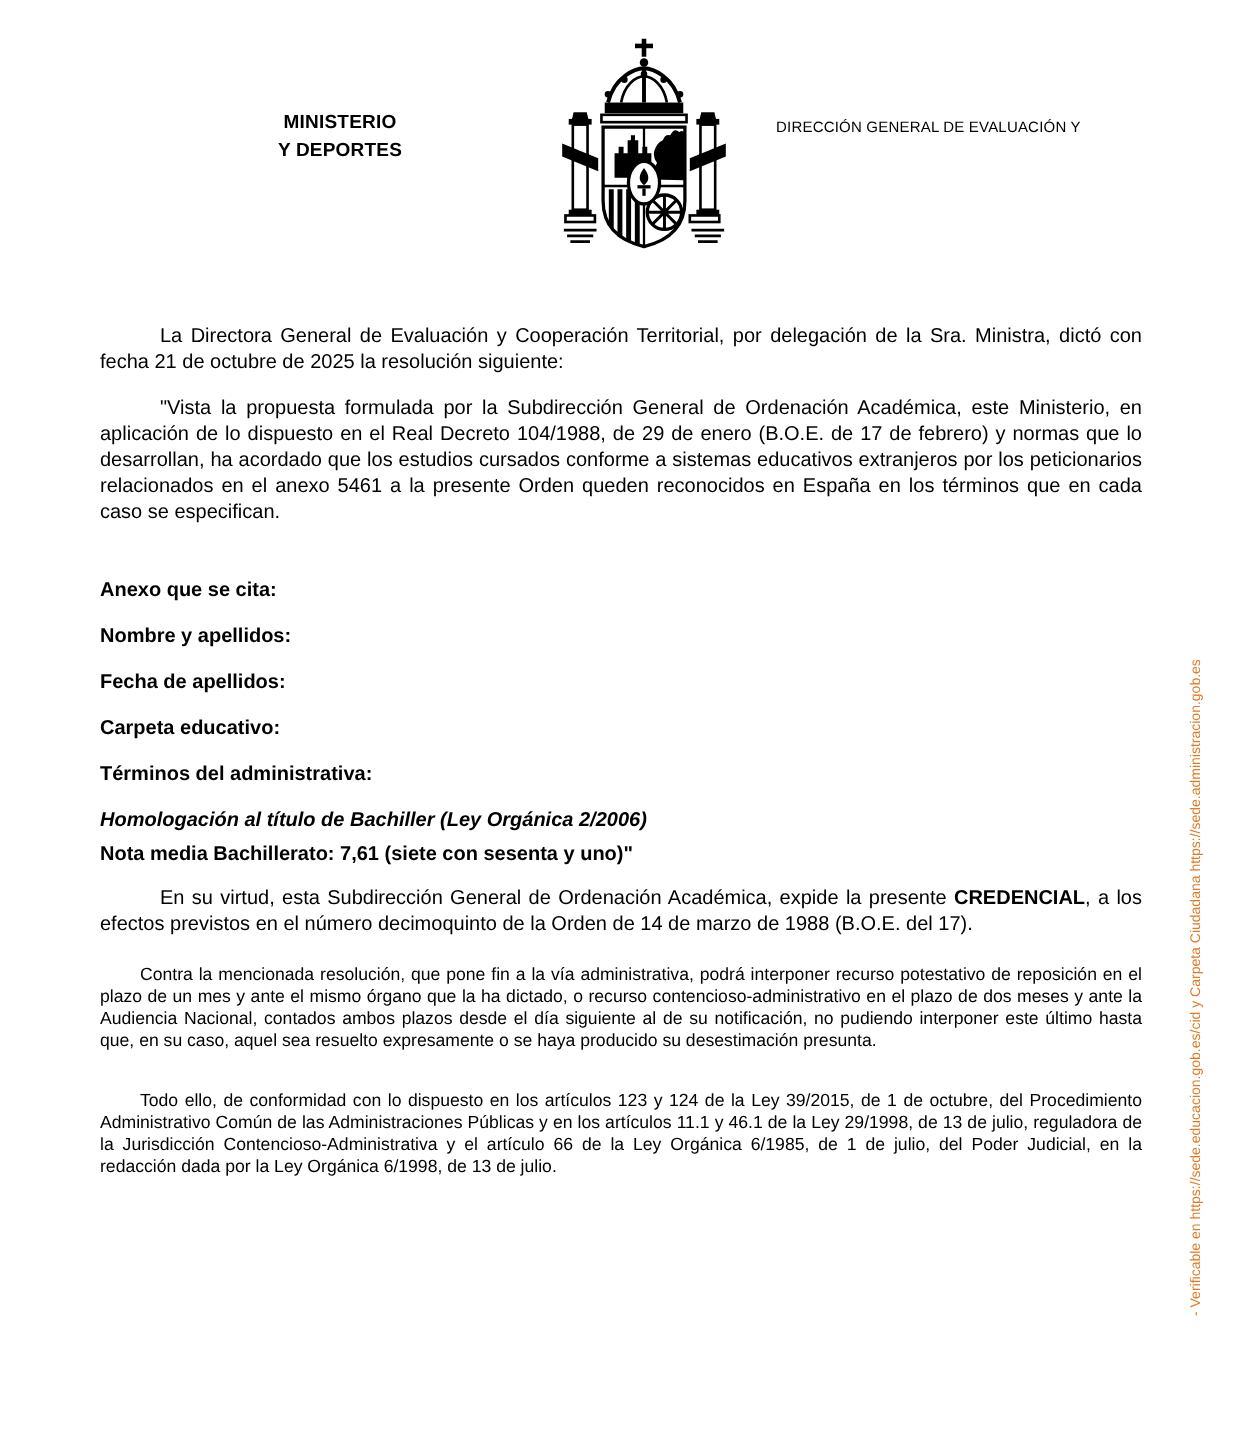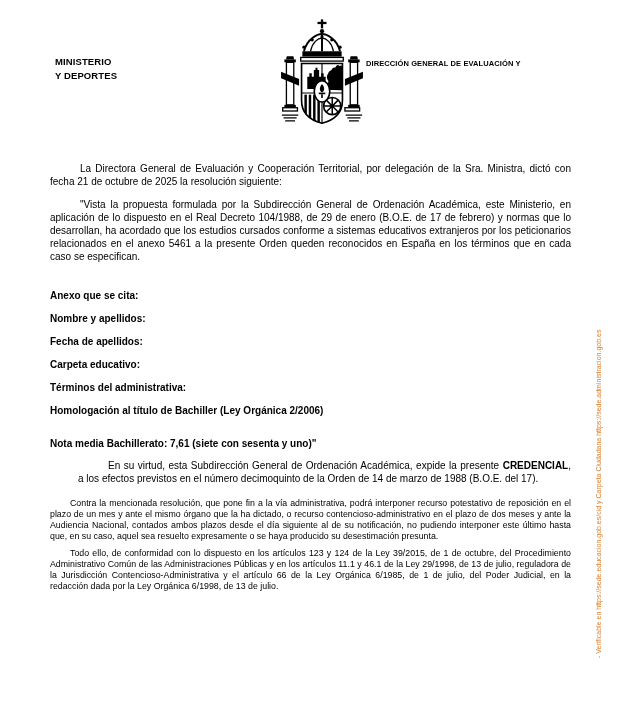--- a/index.html
+++ b/index.html
@@ -16,35 +16,36 @@
   
   .ministry {
     position: absolute;
     left: 55px;
     top: 55px;
     width: 230px;
     font-size: 9.5px;
     font-weight: bold;
     line-height: 14px;
     letter-spacing: 0.1px;
+    text-align: center;
   }
   .coat {
     position: absolute;
     left: 277px;
     top: 7px;
     width: 90px;
     height: 136px;
   }
   .directorate {
     position: absolute;
-    left: 366px;
+    left: 388px;
     top: 58px;
     width: 200px;
     font-size: 7.5px;
-    font-weight: bold;
+    font-weight: normal;
     line-height: 11px;
     letter-spacing: 0.1px;
   }
   
   .doc {
     position: absolute;
     left: 50px;
     top: 162px;
     width: 521px;
   }
@@ -62,24 +63,24 @@
     text-indent: 20px;
   }
   .para .emph { font-weight: bold; }
   .fieldlabel {
     font-size: 10px;
     font-weight: bold;
     line-height: 13px;
     margin-bottom: 10px;
   }
   .fieldlabel.underlined { }
-  .recognition { margin-bottom: 20px; }
+  .recognition { margin-bottom: 4px; font-style: italic; }
   .grade { margin-bottom: 9px; }
-  .credential-para { margin-bottom: 13px; margin-left: 28px; }
-  .appeal-para { margin-bottom: 6px; }
+  .credential-para { margin-bottom: 13px; }
+  .appeal-para { margin-bottom: 19px; }
   
   .stamp {
     position: absolute;
     left: 594px;
     top: 658px;
     width: 380px;
     transform: rotate(-90deg);
     transform-origin: 0 0;
     font-size: 7px;
     line-height: 9px;

